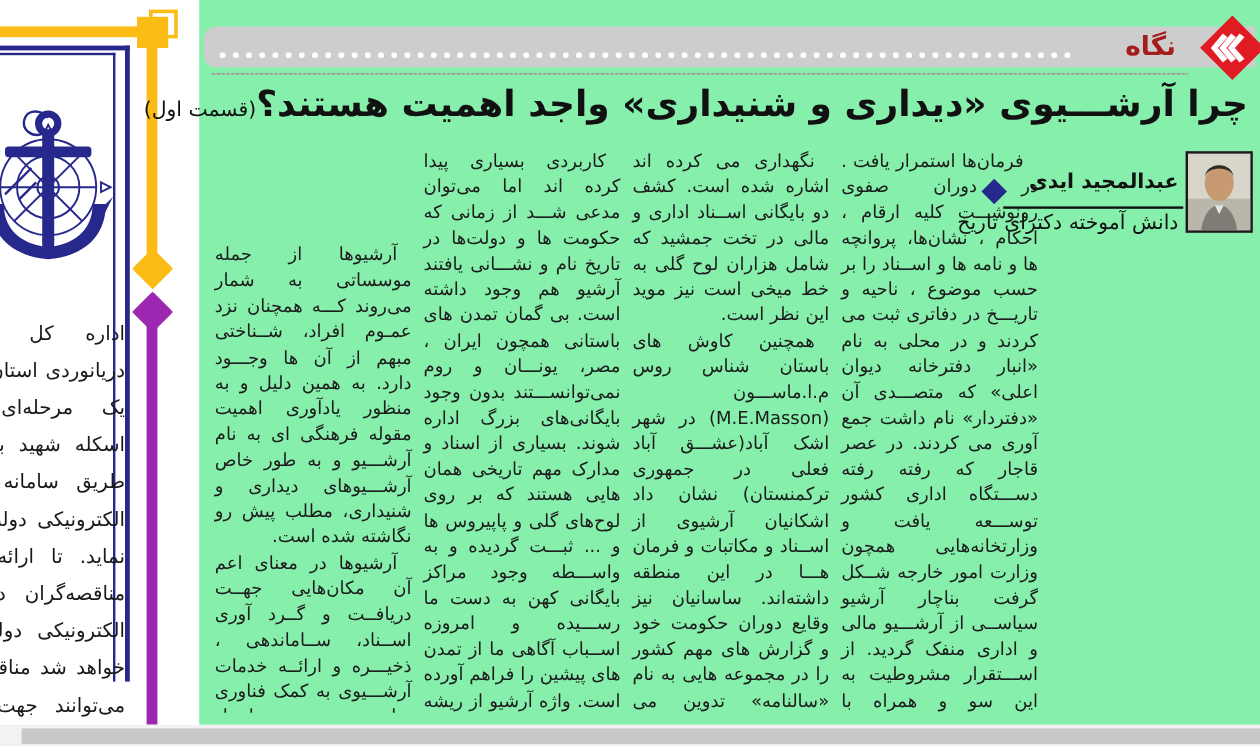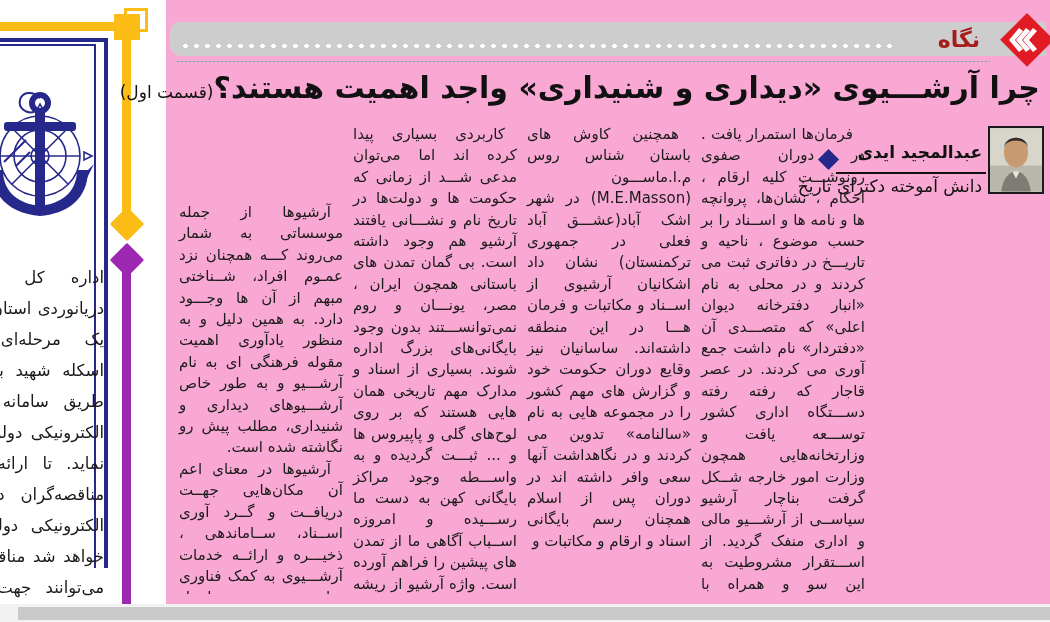--- a/index.html
+++ b/index.html
@@ -121,21 +121,21 @@
     text-align: justify;
     direction: rtl;
     font-family: "DejaVu Sans", sans-serif;
   }
 
   
   #article {
     position: absolute;
     left: 166px; top: 0;
     width: 884px; height: 604px;
-    background: #f9a8d4;
+    background: #86efac;
   }
 
   
   #masthead {
     position: absolute;
     left: 4px; top: 22px;
     width: 876px; height: 36px;
   }
   .mast-bar {
     position: absolute;
@@ -383,20 +383,21 @@
         <p>آرشیوها از جمله موسساتی به شمار می‌روند کـــه همچنان نزد عمـوم افراد، شــناختی مبهم از آن ها وجـــود دارد. به همین دلیل و به منظور یادآوری اهمیت مقوله فرهنگی ای به نام آرشـــیو و به طور خاص آرشـــیوهای دیداری و شنیداری، مطلب پیش رو نگاشته شده است.</p>
         <p>آرشیوها در معنای اعم آن مکان‌هایی جهــت دریافــت و گــرد آوری اســناد، ســاماندهی ، ذخیـــره و ارائــه خدمات آرشـــیوی به کمک فناوری هـای نوین هستند. اسناد آرشیوی دربردارنده طیف وســـیعی از مکاتبات و معاهدات تاریخی، روزنامه ها و نشریات، نقشه ها ، اسلایدها ،عکس ها، آثار صوتـــی ،فیلم ها و تصاویر ویدیوئی اســت. اگرچه آرشیوهای نوین در قرون اخیر، شــکل گرفته و گســتره</p>
       </div>
 
       <div class="col col-2">
         <p>کاربردی بسیاری پیدا کرده اند اما می‌توان مدعی شـــد از زمانی که حکومت ها و دولت‌ها در تاریخ نام و نشـــانی یافتند آرشیو هم وجود داشته است. بی گمان تمدن های باستانی همچون ایران ، مصر، یونـــان و روم نمی‌توانســـتند بدون وجود بایگانی‌های بزرگ اداره شوند. بسیاری از اسناد و مدارک مهم تاریخی همان هایی هستند که بر روی لوح‌های گلی و پاپیروس ها و ... ثبـــت گردیده و به واســـطه وجود مراکز بایگانی کهن به دست ما رســـیده و امروزه اســباب آگاهی ما از تمدن های پیشین را فراهم آورده است. واژه آرشیو از ریشه یونانی (Archeion) به معنای واژگانی همچون «خزانه» و «خزینه» برای نامیدن آرشیو اسناد به کار می رفته است.</p>
         <p>رسم نگهداری اســـناد و مدارک در ایران از قرن‌ها پیش معمول بوده است چنانکه در کتاب مقـــدس هخامنشیان در چند موضع به وجود «خزانه»ی هخامنشـــی که اسنادار در آن</p>
       </div>
 
       <div class="col col-3">
+        <p>نگهداری می کرده اند اشاره شده است. کشف دو بایگانی اســناد اداری و مالی در تخت جمشید که شامل هزاران لوح گلی به خط میخی است نیز موید این نظر است.</p>
         <p>همچنین کاوش های باستان شناس روس م.ا.ماســـون (M.E.Masson) در شهر اشک آباد(عشـــق آباد فعلی در جمهوری ترکمنستان) نشان داد اشکانیان آرشیوی از اســناد و مکاتبات و فرمان هـــا در این منطقه داشته‌اند. ساسانیان نیز وقایع دوران حکومت خود و گزارش های مهم کشور را در مجموعه هایی به نام «سالنامه» تدوین می کردند و در نگاهداشت آنها سعی وافر داشته اند در دوران پس از اسلام همچنان رسم بایگانی اسناد و ارقام و مکاتبات و</p>
       </div>
 
       <div class="col col-4">
         <p>فرمان‌ها استمرار یافت . در دوران صفوی رونوشـــت کلیه ارقام ، احکام ، نشان‌ها، پروانچه ها و نامه ها و اســناد را بر حسب موضوع ، ناحیه و تاریـــخ در دفاتری ثبت می کردند و در محلی به نام «انبار دفترخانه دیوان اعلی» که متصـــدی آن «دفتردار» نام داشت جمع آوری می کردند. در عصر قاجار که رفته رفته دســـتگاه اداری کشور توســـعه یافت و وزارتخانه‌هایی همچون وزارت امور خارجه شــکل گرفت بناچار آرشیو سیاســی از آرشـــیو مالی و اداری منفک گردید. از اســـتقرار مشروطیت به این سو و همراه با تخصصی تر شدن اداره امور کشور، هر وزارتخانه اسناد و مکاتبات و مدارک خود را نزد خود نگهداری می کرد. سرانجام در سال ۱۳۴۸ خورشیدی،دولت وقت، لایحه ای برای تاســـیس آرشیو ملی و مرکز اسناد به تصویب مجلسین رسانید تا در وهله اول کلیه اســناد و مدارک اداری ، اقتصادی و فرهنگی کشور در یکجا تمرکز یابند</p>
       </div>
 
     </div>
   </div>
 

